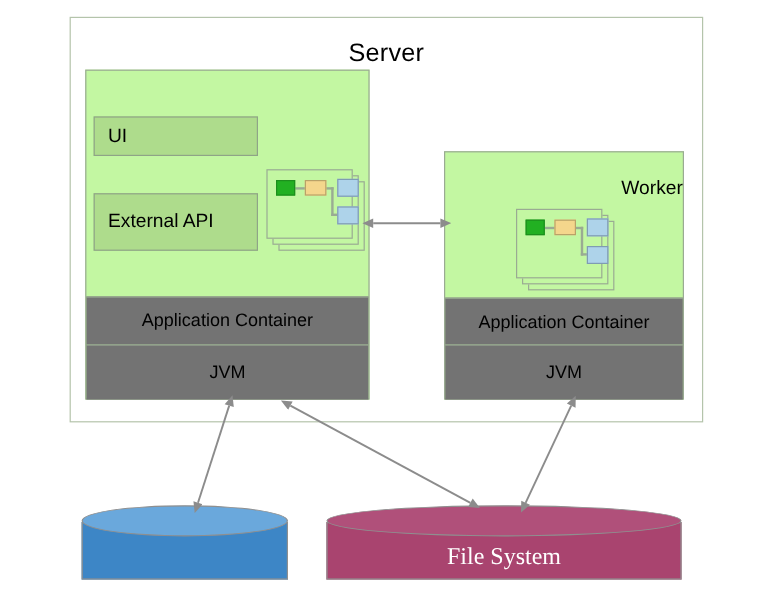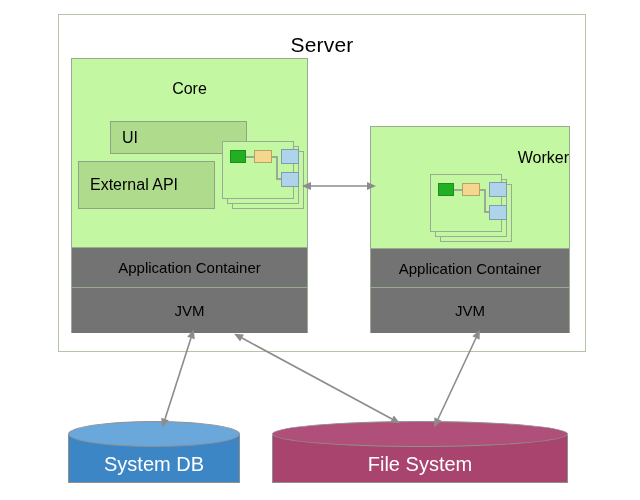--- a/index.html
+++ b/index.html
@@ -93,21 +93,21 @@
     position: absolute;
     background: #aedc8c;
     border: 1px solid #8fa487;
     box-sizing: border-box;
     display: flex;
     align-items: center;
     padding-left: 11px;
     font-size: 16px;
     color: #000000;
   }
-  .mod-ui  { left: 6px;  top: 62px;  width: 137px; height: 33px; margin-left: 32px; }
+  .mod-ui  { left: 6px;  top: 38px;  width: 137px; height: 33px; }
   .mod-api { left: 6px;  top: 102px; width: 137px; height: 48px; }
 
   
   .cardstack {
     position: absolute;
   }
   .cardstack .card {
     position: absolute;
     background: #c3f7a2;
     border: 1px solid #9aab93;
@@ -156,21 +156,21 @@
   }
 
   .cyl-db      { left: 68px;  top: 421px; width: 172px; height: 62px; }
   .cyl-db   .cyl-body { height: 48px; background: #3d86c6; }
   .cyl-db   .cyl-top  { height: 26px; background: #6aa8dc; }
   .cyl-db   .cyl-label{ top: 32px; }
 
   .cyl-fs      { left: 272px; top: 421px; width: 296px; height: 62px; }
   .cyl-fs   .cyl-body { height: 48px; background: #a9446f; }
   .cyl-fs   .cyl-top  { height: 26px; background: #b0507a; }
-  .cyl-fs   .cyl-label{ top: 32px; }
+  .cyl-fs   .cyl-label{ top: 32px; font-family: Liberation Serif, serif; }
 
   svg.arrows {
     position: absolute;
     left: 0;
     top: 0;
     width: 640px;
     height: 500px;
     overflow: visible;
     pointer-events: none;
   }
@@ -178,21 +178,20 @@
 </head>
 <body>
 
 <div id="canvas">
 
   <div class="server-box">
     <div class="server-title">Server</div>
   </div>
 
   <div class="node core-box">
-    <div class="node-title core-title">Core</div>
 
     <div class="module mod-ui">
       <span>UI</span>
     </div>
 
     <div class="module mod-api">
       <span>External API</span>
     </div>
 
     <div class="band core-appc">
@@ -242,21 +241,20 @@
       <div class="mini mini-green" style="left:7px;top:8px;width:16px;height:13px;"></div>
       <div class="mini mini-tan" style="left:31px;top:8px;width:18px;height:13px;"></div>
       <div class="mini mini-blue" style="left:58px;top:7px;width:18px;height:15px;"></div>
       <div class="mini mini-blue" style="left:58px;top:30px;width:18px;height:15px;"></div>
     </div>
   </div>
 
   <div class="cylinder cyl-db">
     <div class="cyl-body"></div>
     <div class="cyl-top"></div>
-    <div class="cyl-label">System DB</div>
   </div>
 
   <div class="cylinder cyl-fs">
     <div class="cyl-body"></div>
     <div class="cyl-top"></div>
     <div class="cyl-label">File System</div>
   </div>
 
   <svg class="arrows">
     <defs>

